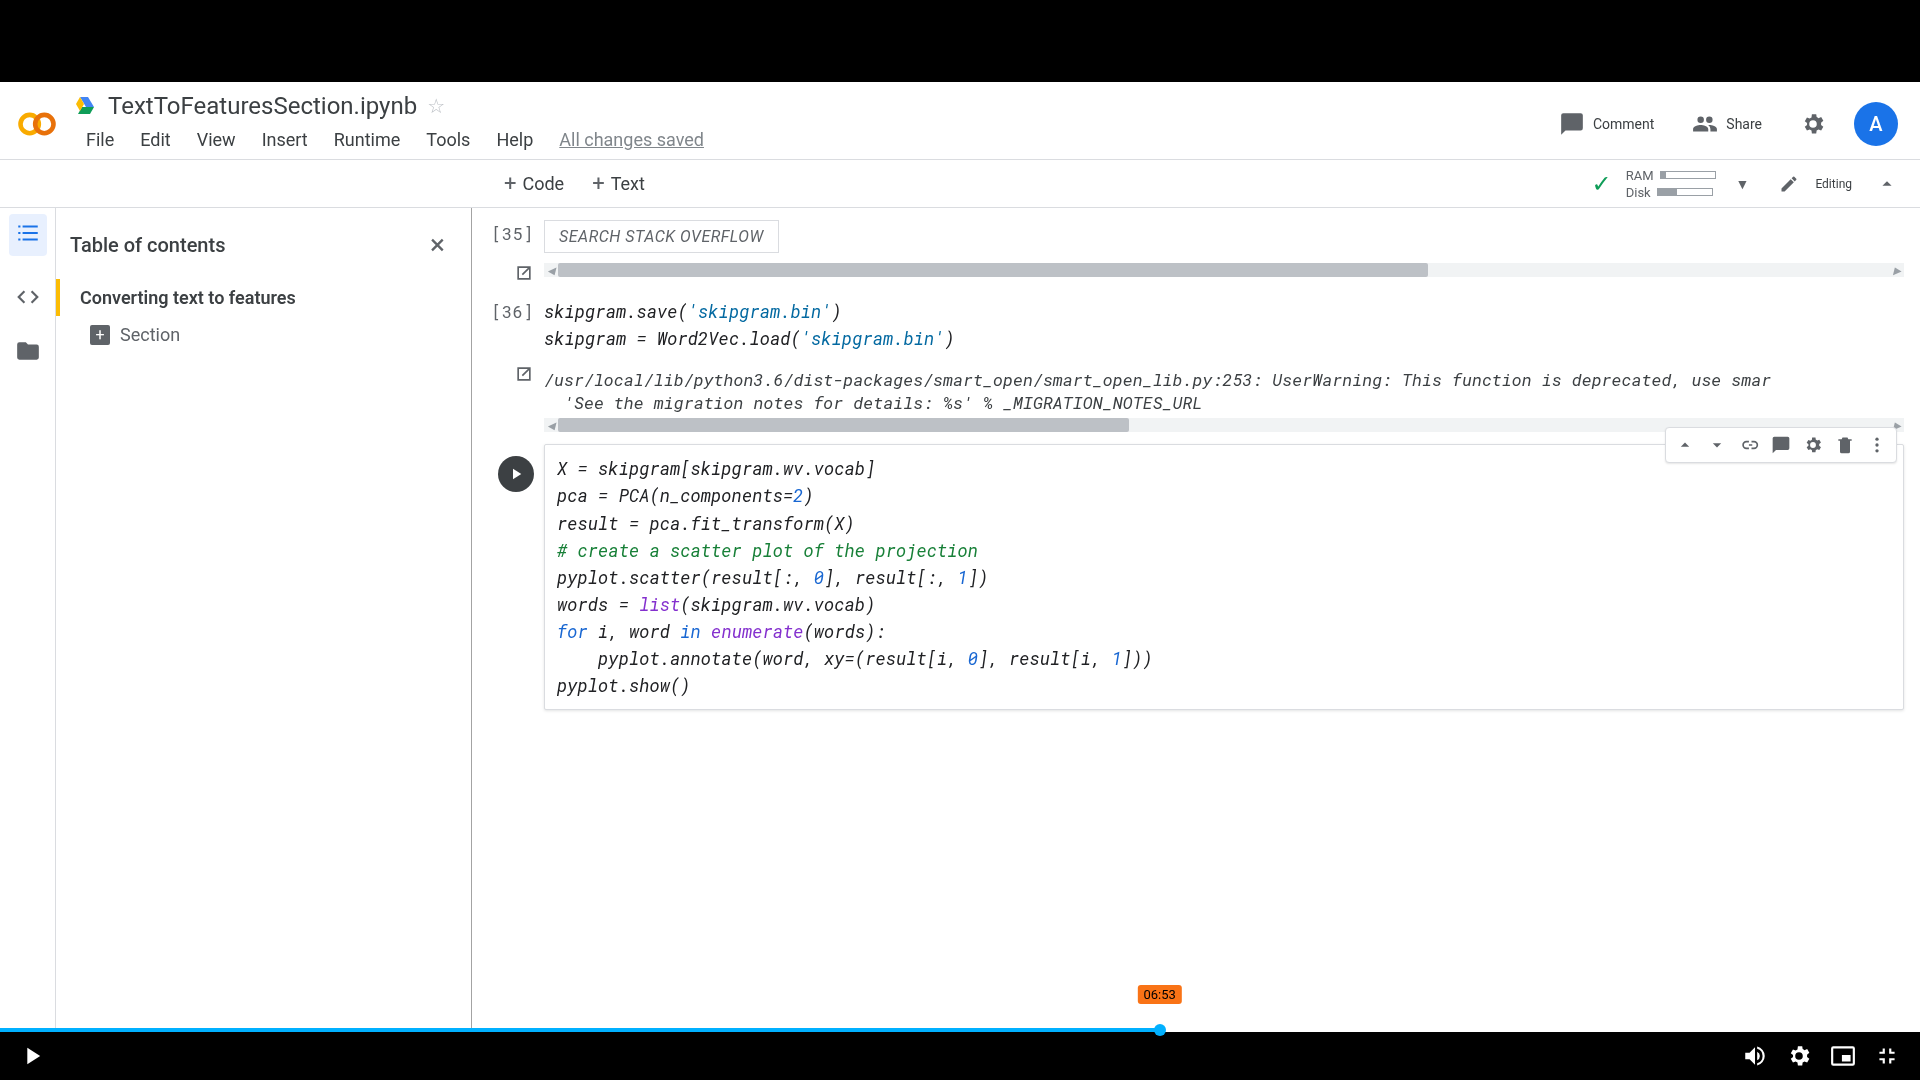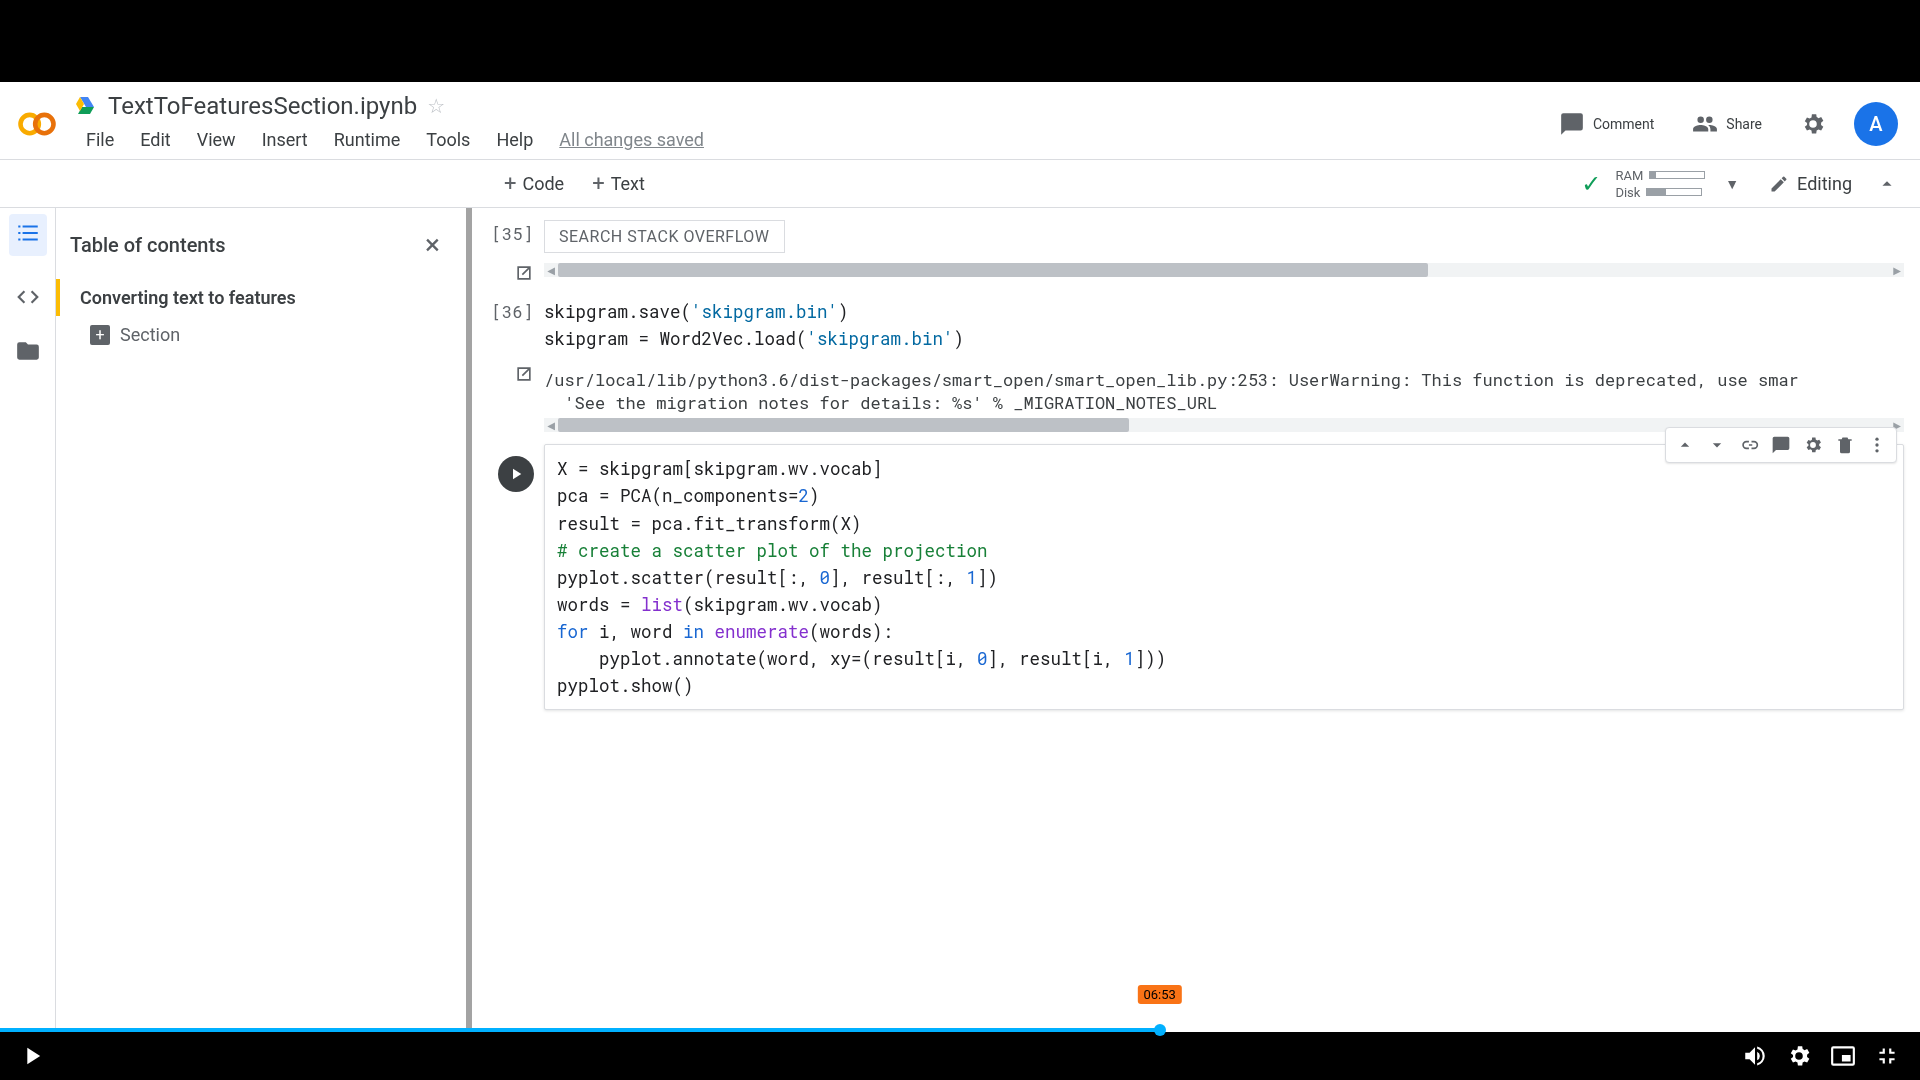--- a/index.html
+++ b/index.html
@@ -32,51 +32,51 @@
   .toolbar-content { flex:1; display:flex; align-items:center; padding:0 12px; border-left:1px solid #dadce0; }
   .tb-btn { display:flex; align-items:center; gap:6px; padding:6px 14px; font-size:18px; color:#3c4043; cursor:pointer; border-radius:4px; }
   .tb-plus { font-size:22px; color:#5f6368; line-height:1; }
   .toolbar-right { margin-left:auto; display:flex; align-items:center; gap:14px; padding-right:10px; }
   .check { color:#0f9d58; font-size:24px; }
   .ram-disk { display:flex; flex-direction:column; gap:2px; font-size:13px; color:#5f6368; }
   .rd-row { display:flex; align-items:center; gap:6px; }
   .bar { width:56px; height:8px; border:1px solid #9aa0a6; position:relative; }
   .bar-fill { position:absolute; top:0; left:0; bottom:0; background:#9aa0a6; }
   .caret { color:#5f6368; font-size:14px; cursor:pointer; padding:0 6px; }
-  .editing { display:flex; align-items:center; gap:8px; font-size:18px; color:#3c4043; padding:6px 10px; cursor:pointer; }
+  .editing { display:flex; align-items:center; gap:16px; font-size:12px; color:#3c4043; padding:6px 10px; cursor:pointer; }
   .pencil { width:20px; height:20px; fill:#5f6368; }
   .collapse-right { width:22px; height:22px; fill:#5f6368; cursor:pointer; }
   
   
   .body { flex:1; display:flex; overflow:hidden; }
   .left-rail { width:56px; border-right:1px solid #dadce0; display:flex; flex-direction:column; align-items:center; padding-top:6px; gap:28px; }
   .rail-icon { width:26px; height:26px; fill:#5f6368; cursor:pointer; }
   .rail-icon.active { fill:#1a73e8; }
   .rail-icon-wrap.active { background:#e8f0fe; border-radius:4px; padding:6px; }
   
-  .sidebar { width:416px; border-right:6px solid #a3a3a3; padding:12px 8px 12px 0; position:relative; }
+  .sidebar { width:416px; border-right:1px solid #a3a3a3; padding:12px 8px 12px 0; position:relative; }
   .sidebar-head { display:flex; align-items:center; justify-content:space-between; padding:4px 8px 14px 14px; }
   .sidebar-title { font-size:20px; font-weight:500; color:#3c4043; }
   .close-x { font-size:28px; color:#5f6368; cursor:pointer; padding:4px 10px; }
   .toc-item { display:flex; align-items:center; padding:8px 12px 8px 14px; cursor:pointer; }
   .toc-item.active { border-left:4px solid #fbbc04; background:transparent; }
   .toc-item.active .toc-label { font-weight:600; color:#3c4043; }
   .toc-label { font-size:18px; color:#3c4043; padding-left:6px; }
   .toc-sub { display:flex; align-items:center; padding:8px 12px 8px 34px; gap:10px; cursor:pointer; }
   .toc-plus { width:20px; height:20px; background:#5f6368; color:#fff; display:flex; align-items:center; justify-content:center; font-size:16px; border-radius:2px; }
   .toc-sub-label { font-size:18px; color:#5f6368; }
   
   .main { flex:1; overflow:auto; padding:12px 16px 40px 16px; position:relative; }
   
   .cell { display:flex; margin-bottom:10px; }
   .cell-gutter { width:56px; text-align:right; padding-right:10px; padding-top:2px; color:#5f6368; font-size:17px; font-family:"Roboto Mono", Consolas, monospace; display:flex; flex-direction:column; align-items:flex-end; }
   .exec-count { letter-spacing:0.5px; }
   .out-arrow { margin-top:18px; }
   .out-arrow svg { width:20px; height:20px; fill:#5f6368; }
-  .cell-body { flex:1; }
+  .cell-body { flex:1;font-style:italic; }
   
   .search-btn { display:inline-block; border:1px solid #dadce0; padding:6px 14px; font-size:16px; color:#5f6368; letter-spacing:0.5px; background:#fff; cursor:pointer; margin-bottom:6px; }
   
   .hscroll { height:14px; background:#f1f3f4; position:relative; margin:4px 0 2px 0; }
   .hscroll .thumb { position:absolute; top:0; bottom:0; background:#bdc1c6; border-radius:2px; }
   .hscroll .arrow-l, .hscroll .arrow-r { position:absolute; top:0; bottom:0; width:14px; display:flex; align-items:center; justify-content:center; font-size:10px; color:#9aa0a6; cursor:pointer; }
   .arrow-l{left:0;} .arrow-r{right:0;}
   
   pre.code { font-family:"Roboto Mono", Consolas, monospace; font-size:17.5px; line-height:1.55; color:#202124; white-space:pre; overflow:hidden; }
   .tok-str{color:#0369a1;} .tok-num{color:#1967d2;} .tok-cmt{color:#188038;} .tok-kw{color:#1967d2;} .tok-fn{color:#8430ce;}

